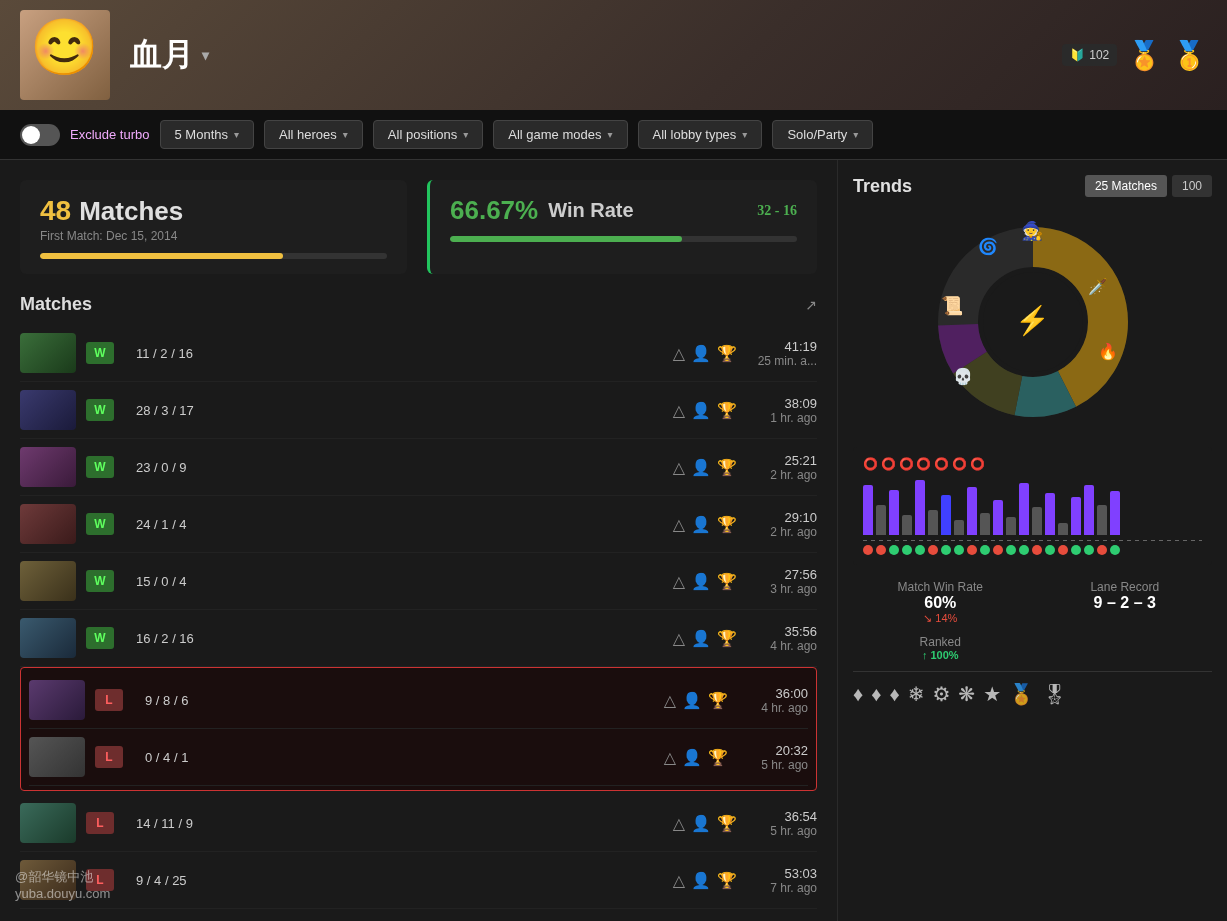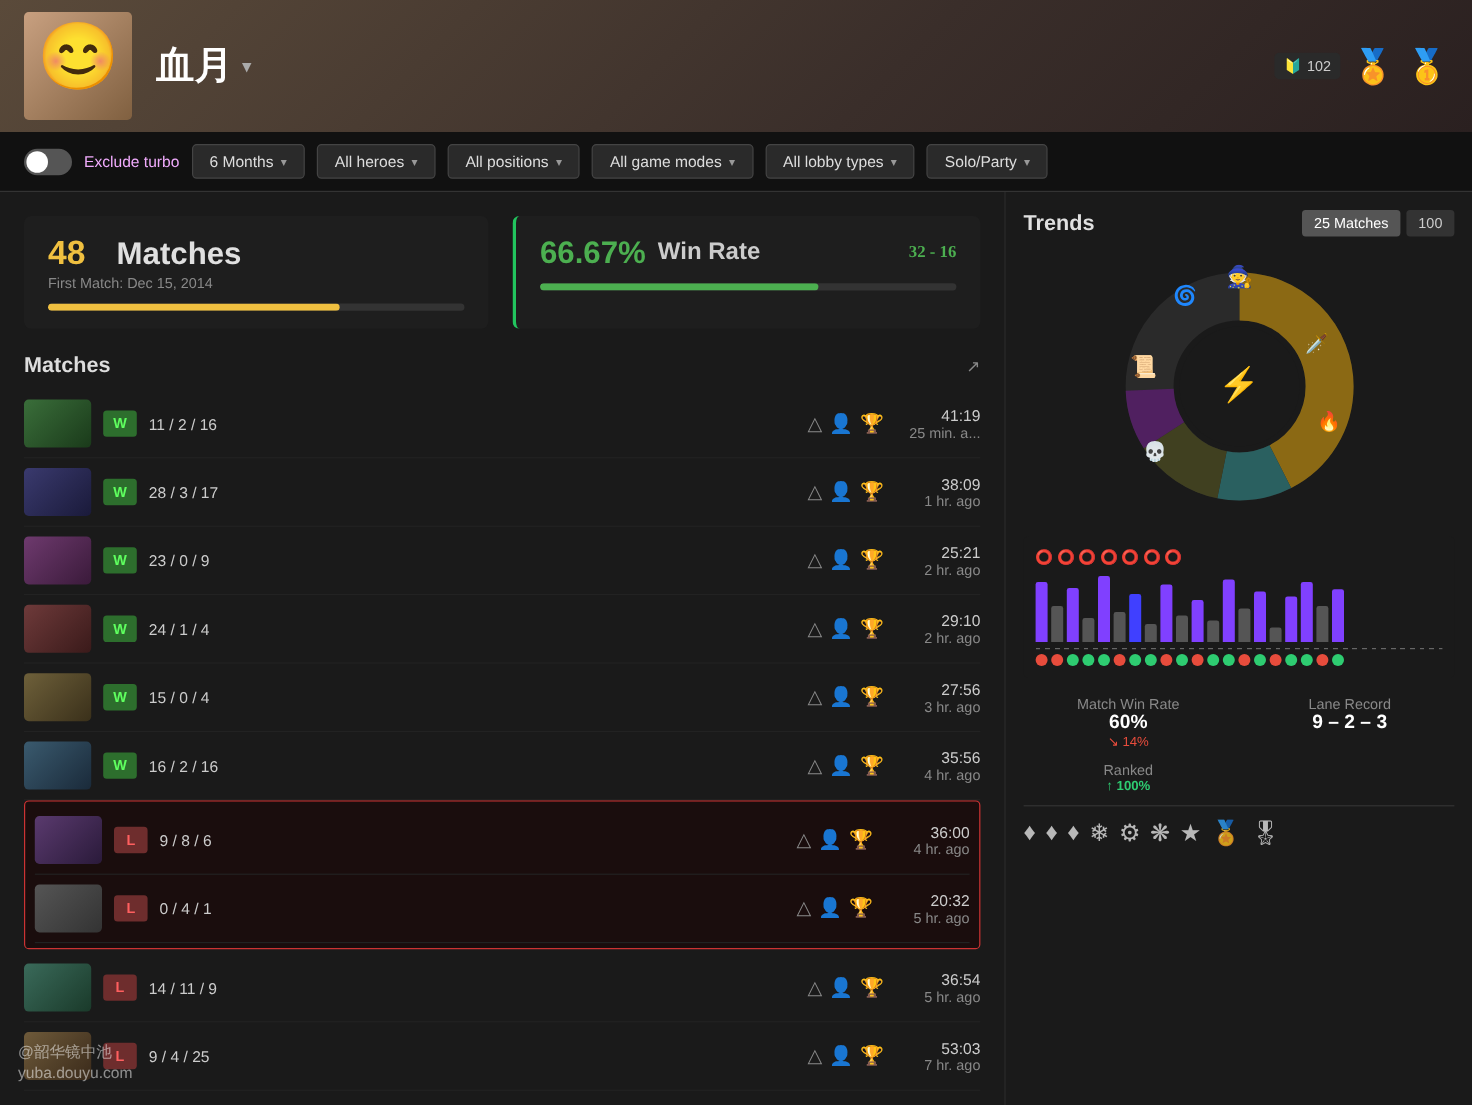--- a/index.html
+++ b/index.html
@@ -96,21 +96,21 @@
       flex: 1;
     }
     .stat-box.win-rate {
       border-left: 3px solid #22c55e;
     }
 
     .matches-count {
       font-size: 28px;
       font-weight: bold;
       color: #f0c040;
-      display: flex; align-items: baseline; gap: 26px;
+      display: flex; align-items: baseline; gap: 8px;
     }
     .matches-count .label { color: #e0e0e0; font-size: 26px; }
     .first-match { font-size: 12px; color: #888; margin-top: 2px; }
     .progress-bar-bg {
       height: 6px;
       background: #333;
       border-radius: 3px;
       margin-top: 10px;
       overflow: hidden;
     }
@@ -151,21 +151,21 @@
     .result-badge {
       width: 28px; height: 22px;
       border-radius: 3px;
       display: flex; align-items: center; justify-content: center;
       font-size: 12px; font-weight: bold;
       flex-shrink: 0;
     }
     .result-badge.win { background: #2d6e2d; color: #5fff5f; }
     .result-badge.loss { background: #6e2d2d; color: #ff5f5f; }
 
-    .kda { font-size: 13px; color: #ccc; min-width: 90px; }
+    .kda { font-size: 13px; color: #ccc; min-width: 90px; margin-left: 12px; }
     .spacer { flex: 1; }
     .match-icons { display: flex; gap: 6px; align-items: center; }
     .match-icon { font-size: 16px; color: #888; }
     .match-time { font-size: 12px; color: #888; text-align: right; min-width: 70px; }
     .match-time .duration { color: #ccc; font-size: 13px; }
 
     
     .trends-header {
       display: flex; align-items: center; justify-content: space-between;
       margin-bottom: 15px;
@@ -279,21 +279,21 @@
     <div class="medal-icon">🥇</div>
   </div>
 </div>
 
 <div class="filters-bar">
   <div class="toggle-switch">
     <div class="knob"></div>
   </div>
   <span class="toggle-label">Exclude turbo</span>
   <button class="filter-btn">
-    <span>6 Months</span>
+    <span>5 Months</span>
     <span class="arr">▾</span>
   </button>
   <button class="filter-btn">
     <span>All heroes</span>
     <span class="arr">▾</span>
   </button>
   <button class="filter-btn">
     <span>All positions</span>
     <span class="arr">▾</span>
   </button>

